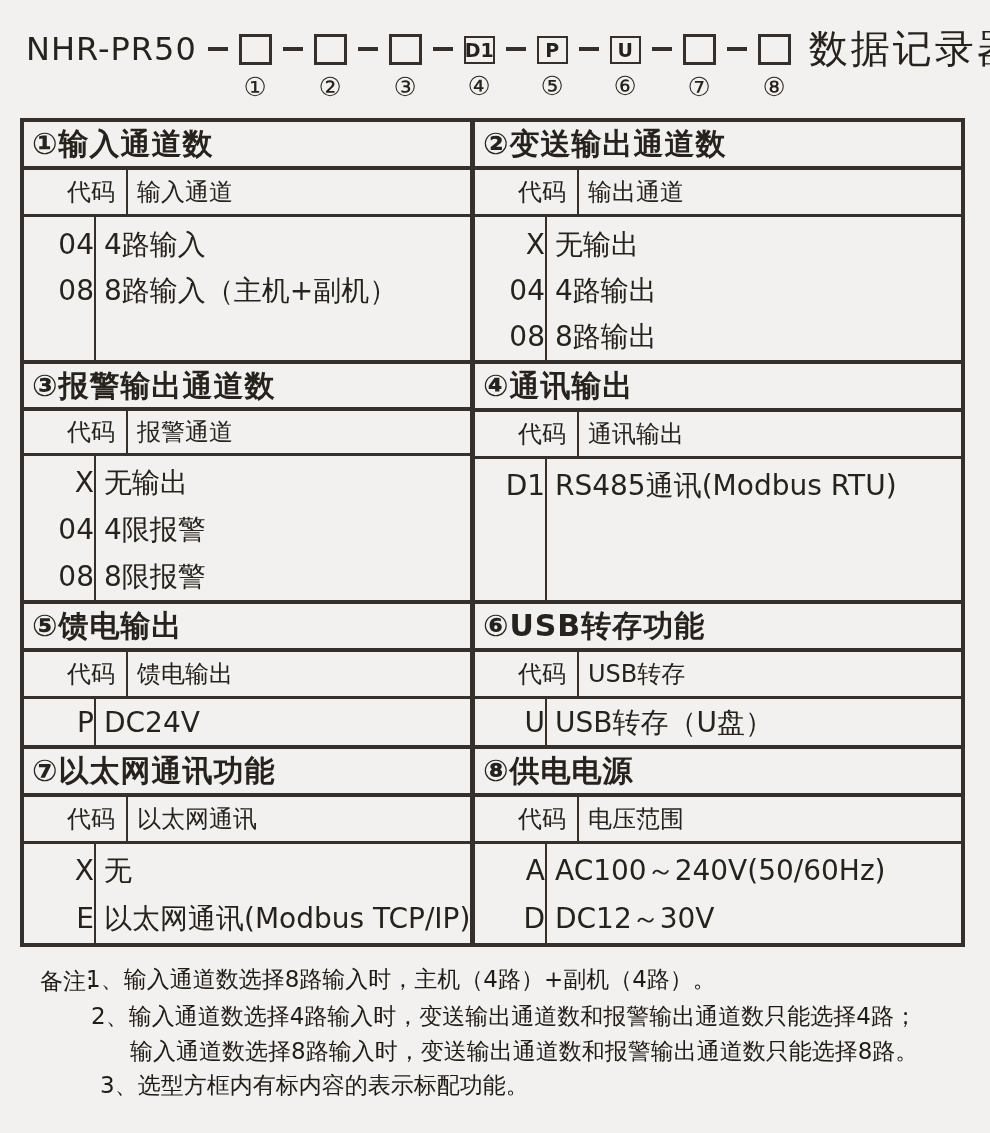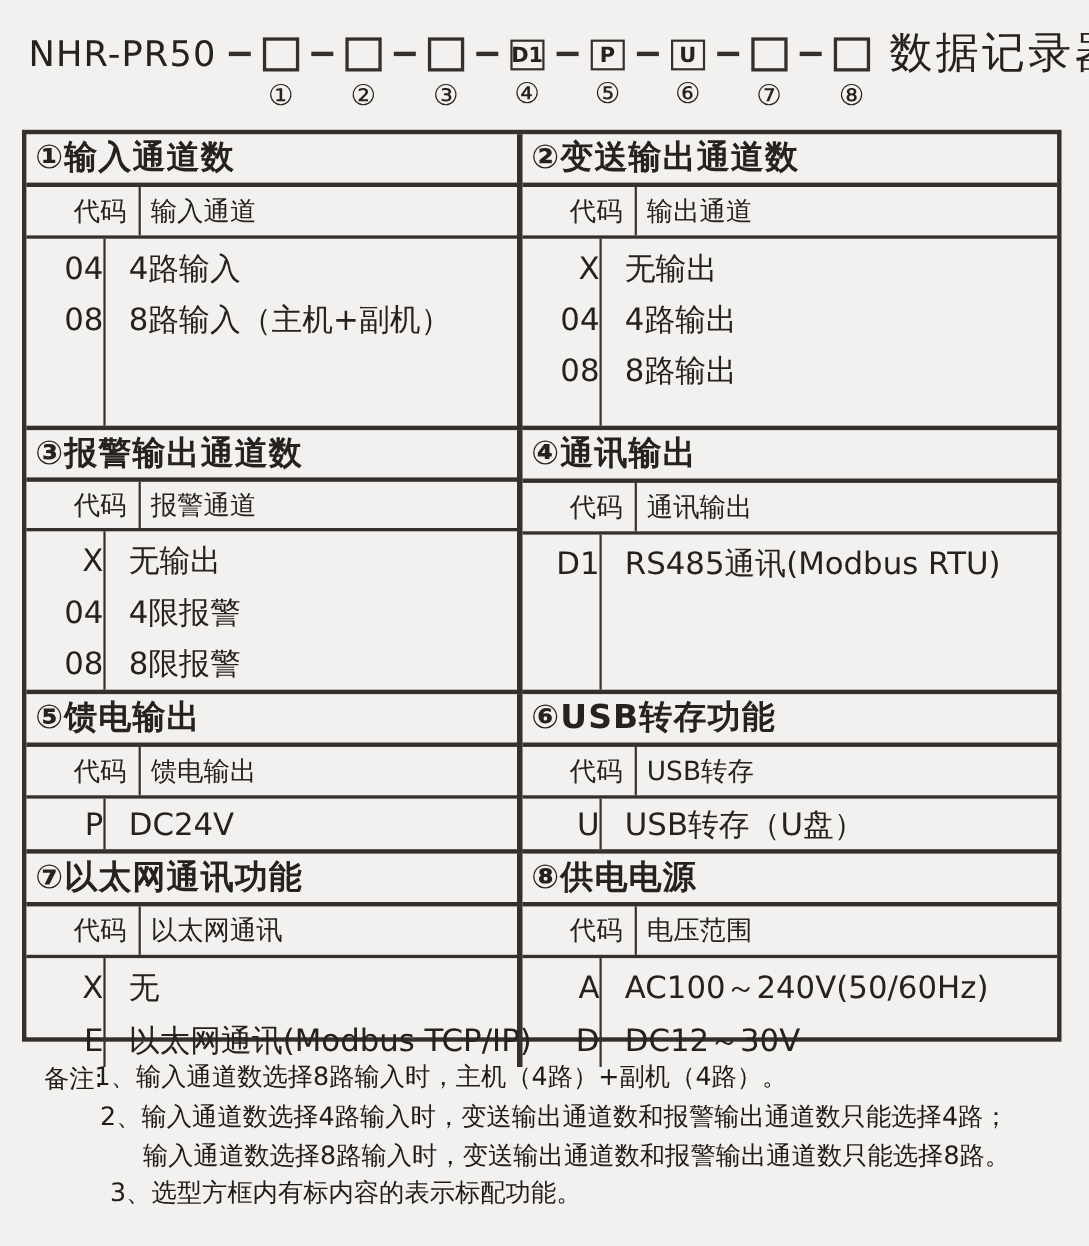--- a/index.html
+++ b/index.html
@@ -26,38 +26,38 @@
   
   .sel-table{
     position:absolute;left:20px;top:118px;width:945px;height:829px;
     box-sizing:border-box;border:4px solid #35302b;
     display:grid;grid-template-columns:451px 486px;
     background:#f3f1ef;
   }
   .sec{box-sizing:border-box;display:flex;flex-direction:column;}
   .sec.left{border-right:5px solid #35302b;}
   .sec.hb{border-bottom:4px solid #35302b;}
-  .band-a{height:269px;--lh:46px;--pt:5px;}
+  .band-a{height:242px;--lh:46px;--pt:5px;}
   .band-b{height:240px;--lh:47px;--pt:3px;}
   .band-c{height:145px;--lh:42px;--pt:3px;}
   .band-d{height:194px;--lh:48px;--pt:3px;}
   .sec-title{
     height:48px;box-sizing:border-box;border-bottom:4px solid #35302b;
     font-weight:bold;font-size:30px;line-height:43px;padding-left:8px;
     letter-spacing:1px;white-space:nowrap;
   }
   .sec-head{display:flex;height:47px;box-sizing:border-box;
     border-bottom:3px solid #35302b;font-size:24px;padding-left:32px;}
   .code-w{flex:0 0 72px;width:72px;box-sizing:border-box;border-right:2px solid #35302b;
     display:flex;align-items:center;justify-content:center;}
   .sec-head .desc{flex:1;display:flex;align-items:center;padding-left:9px;white-space:nowrap;}
   .sec-body{flex:1;display:flex;font-size:28px;}
   .sec-body .codes{flex:0 0 72px;width:72px;box-sizing:border-box;
     border-right:2px solid #35302b;text-align:right;padding-top:var(--pt);}
-  .sec-body .descs{flex:1;padding-left:21px;padding-top:var(--pt);white-space:nowrap;border-radius:17px;}
+  .sec-body .descs{flex:1;padding-left:8px;padding-top:var(--pt);white-space:nowrap;border-radius:17px;}
   .sec-body .codes div,.sec-body .descs div{height:var(--lh);line-height:var(--lh);}
 
   
   .note{position:absolute;font-size:23px;line-height:30px;color:#201c18;white-space:nowrap;}
   .n-label{left:40px;top:966px;}
   .n-1{left:86px;top:964px;}
   .n-2{left:91px;top:1001px;}
   .n-2b{left:130px;top:1036px;}
   .n-3{left:100px;top:1070px;}
 </style>

